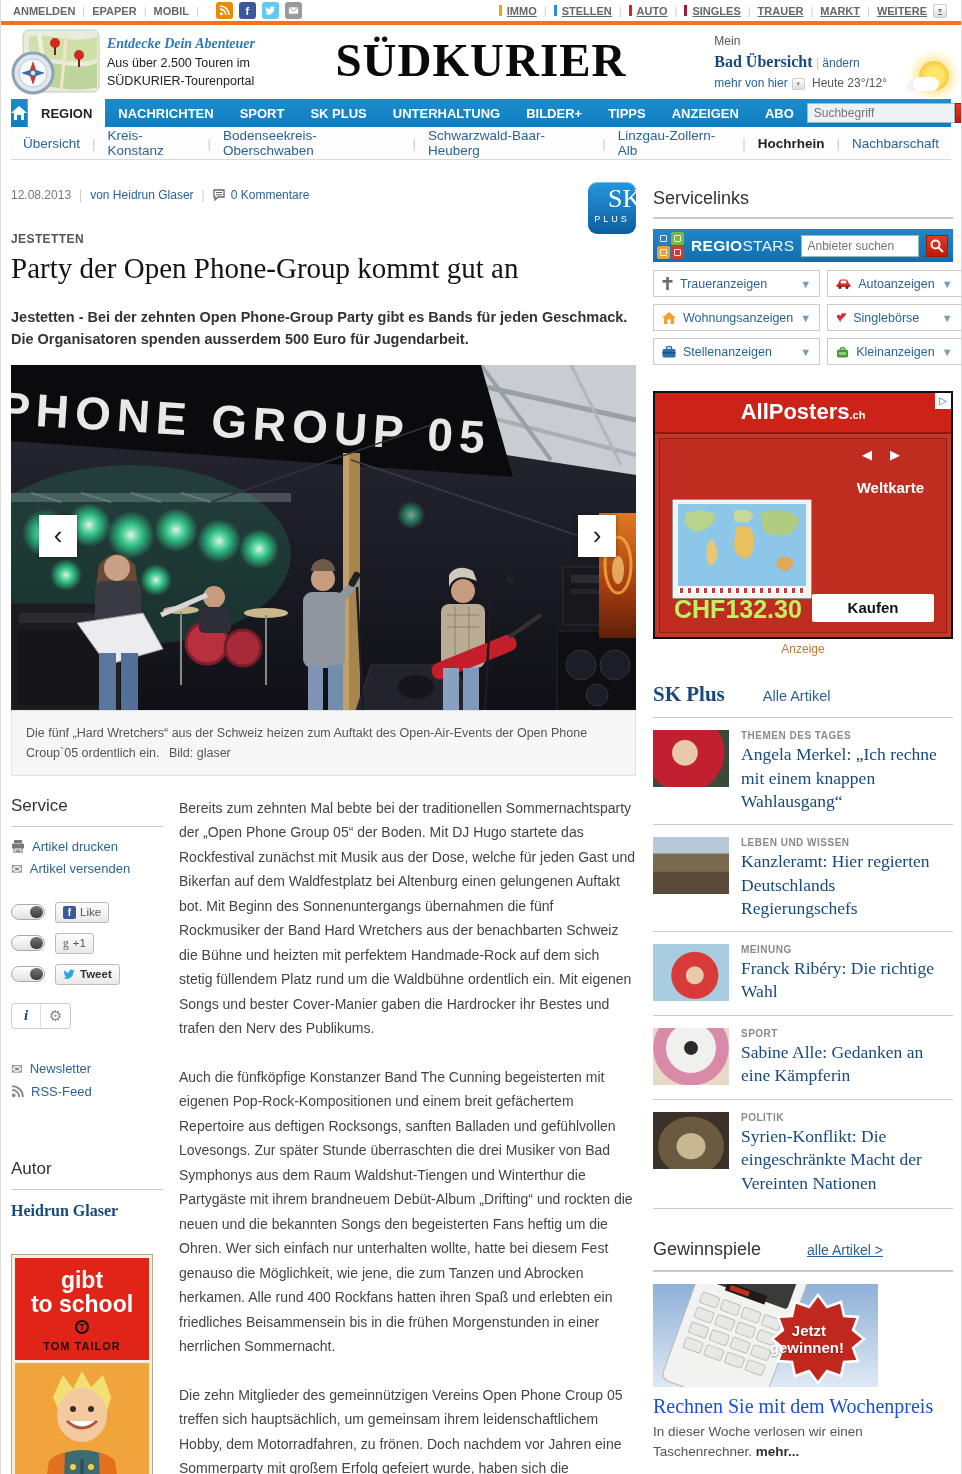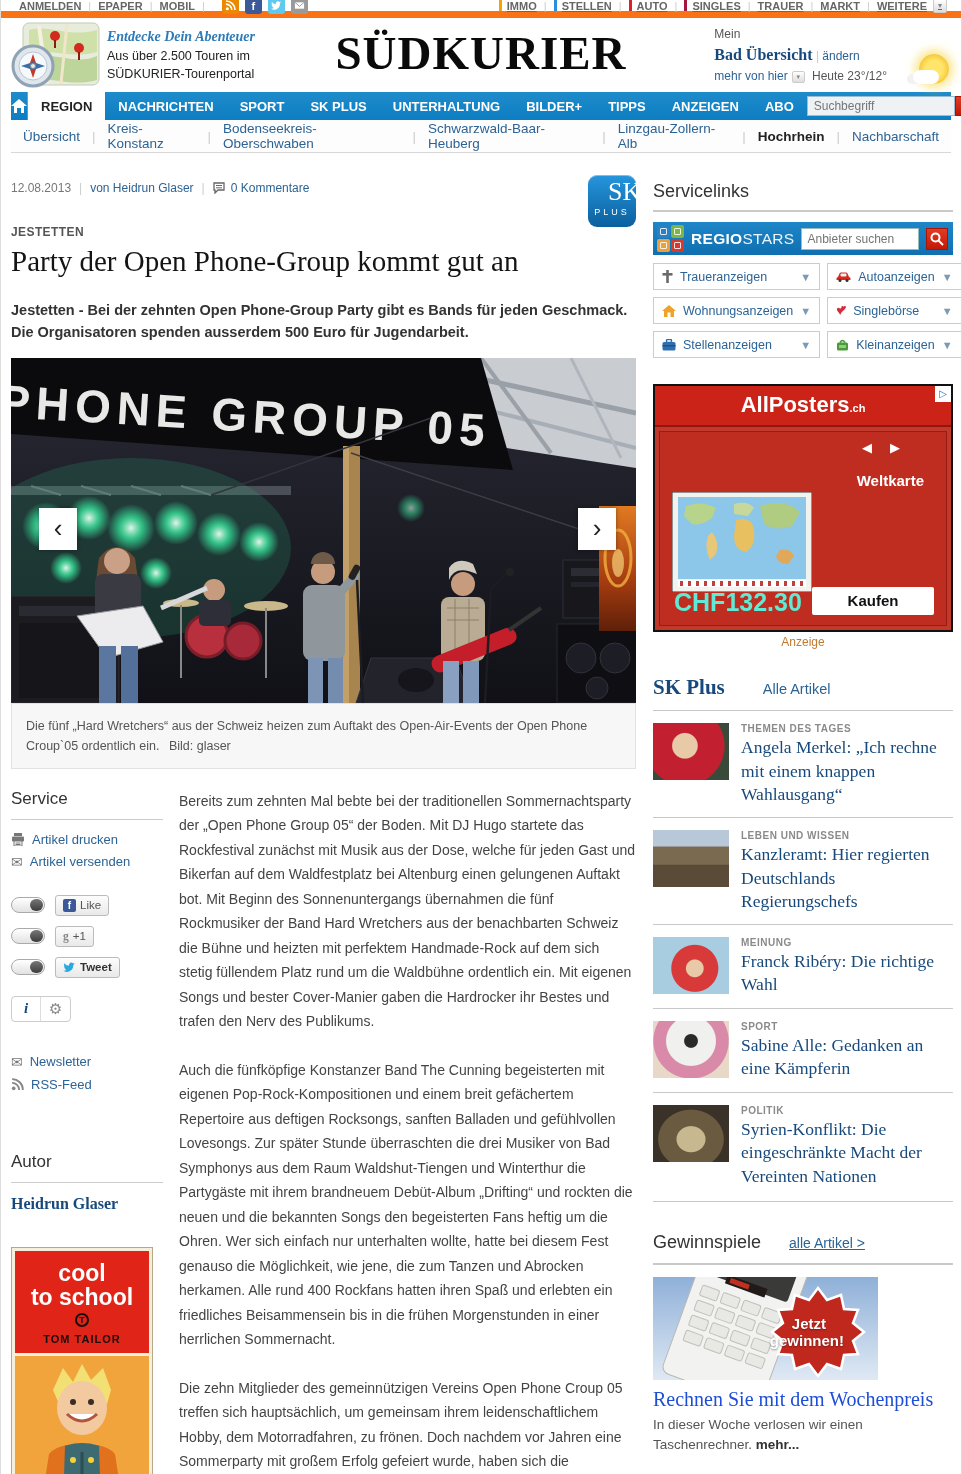--- a/index.html
+++ b/index.html
@@ -1,21 +1,21 @@
 <!DOCTYPE html>
 <html><head>
 <meta charset="utf-8">
 <style>
   * { margin:0; padding:0; box-sizing:border-box; }
   html,body { background:#fff; }
   body { width:962px; height:1474px; overflow:hidden; font-family:"Liberation Sans", sans-serif; color:#333; }
   .page { width:962px; height:1474px; overflow:hidden; border-left:1px solid #dcdcdc; border-right:1px solid #dcdcdc; background:#fff; }
 
   
-  .topbar { height:18px; display:flex; align-items:center; padding:0 14px 0 18px; border-bottom:7px solid #f97316; font-size:11px; color:#666; }
+  .topbar { height:25px; display:flex; align-items:center; padding:0 14px 0 12px; border-bottom:4px solid #f97316; font-size:11px; color:#666; }
   .topbar a { color:#666; text-decoration:none; font-weight:bold; }
   .tb-sep { color:#ccc; margin:0 7px; }
   .tb-icons { display:flex; align-items:center; gap:6px; margin-left:10px; }
   .tb-icon { width:17px; height:17px; border-radius:3px; display:flex; align-items:center; justify-content:center; color:#fff; font-size:11px; font-weight:bold; cursor:pointer; }
   .tb-right { margin-left:auto; display:flex; align-items:center;text-decoration:underline; }
   .tick { display:inline-block; width:3px; height:11px; margin-right:5px; vertical-align:-1px; }
   .tb-drop { width:14px; height:14px; border:1px solid #ccc; background:linear-gradient(#fff,#ddd); border-radius:2px; margin-left:6px; font-size:8px; color:#888; text-align:center; line-height:12px; cursor:pointer; }
 
   
   .header { height:74px; display:flex; align-items:center; padding:0 14px 0 8px; position:relative; }
@@ -118,36 +118,36 @@
 
   .ap-ad { margin-top:26px; border:2px solid #111; background:#c0392b; cursor:pointer; }
   .ap-head { background:#cb2318; border-bottom:2px solid #8e170f; text-align:center; padding:6px 0 7px; position:relative; }
   .ap-brand { color:#fff; font-weight:bold; font-size:22px; }
   .ap-tld { color:#fff; font-size:11px; font-weight:bold; }
   .ap-choice { position:absolute; right:0; top:0; width:16px; height:16px; background:#fff; color:#1a73c8; font-size:10px; line-height:15px; text-align:center; }
   .ap-body { padding:10px 12px 12px; position:relative; height:195px; background:#bf2d20; margin:4px; border:1px solid #961d12; }
   .ap-arrows { position:absolute; right:28px; top:8px; color:#fff; font-size:13px; letter-spacing:18px; }
   .ap-prod { position:absolute; right:22px; top:40px; color:#fff; font-weight:bold; font-size:15px; }
   .ap-map { position:absolute; left:12px; top:60px; }
-  .ap-price { position:absolute; left:14px; bottom:8px; color:#5eead4; font-weight:bold; font-size:25px; }
+  .ap-price { position:absolute; left:14px; bottom:8px; color:#bef264; font-weight:bold; font-size:25px; }
   .ap-buy { position:absolute; right:12px; bottom:10px; width:122px; height:28px; background:#fff; border-radius:2px; text-align:center; line-height:28px; font-weight:bold; font-size:15px; color:#111; }
   .anzeige { text-align:center; font-size:12px; color:#c07a30; margin-top:3px; }
 
   .skplus-sec { margin-top:26px; }
   .skp-head { display:flex; align-items:baseline; gap:38px; }
   .skp-title { font-family:"Liberation Serif", serif; font-weight:bold; font-size:21px; color:#17497c; }
   .skp-link { font-size:14.5px; color:#2c6395; text-decoration:none; cursor:pointer; }
   .sk-item { border-top:1px solid #c9c9c9; margin-top:10px; padding-top:10px; overflow:hidden; cursor:pointer; }
   .sk-item:first-of-type { border-top:2px solid #c9c9c9; }
   .sk-thumb { float:left; width:76px; height:57px; margin:2px 12px 4px 0; }
   .sk-cat { font-size:10px; font-weight:bold; color:#8a8a8a; letter-spacing:.5px; margin-top:2px; }
   .sk-t { font-family:"Liberation Serif", serif; font-size:17.5px; line-height:1.35; color:#17497c; margin-top:2px; }
 
   .gw-sec { margin-top:30px; }
-  .gw-head { display:flex; align-items:baseline; gap:28px; }
+  .gw-head { display:flex; align-items:baseline; gap:46px; }
   .gw-title { font-size:18px; color:#333; }
   .gw-link { font-size:14px; color:#2c6395; cursor:pointer; }
   .gw-img { margin-top:12px; position:relative; width:225px; height:103px; }
   .gw-b1,.gw-b2 { position:absolute; color:#fff; font-weight:bold; font-size:15px; text-shadow:0 1px 2px rgba(0,0,0,.4); }
   .gw-b1 { right:52px; top:38px; } .gw-b2 { right:34px; top:55px; }
   .gw-hl { margin-top:8px; font-family:"Liberation Serif", serif; font-size:20px; color:#1d4ed8; cursor:pointer; }
   .gw-txt { margin-top:4px; font-size:13.5px; color:#555; line-height:1.5; width:270px; }
   .gw-more { font-weight:bold; color:#333; cursor:pointer; }
 
   svg { display:block; }
@@ -506,21 +506,21 @@
           </div>
 
           <div class="autor-blk">
             <h3>Autor</h3>
             <hr>
             <div class="autor-name">Heidrun Glaser</div>
           </div>
 
           <div class="school-ad">
             <div class="sa-red">
-              <div class="l1">cool</div>
+              <div class="l1">gibt</div>
               <div class="l2">to school</div>
               <div class="sa-ttcirc">T</div>
               <div class="sa-tt">TOM TAILOR</div>
             </div>
             <div class="sa-kid">
               <svg width="134" height="150" viewBox="0 0 134 150">
                 <rect width="134" height="150" fill="#f2a43c"></rect>
                 <polygon points="38,34 48,12 58,26 67,8 76,24 88,12 96,34 92,48 44,48" fill="#f3e075"></polygon>
                 <ellipse cx="67" cy="52" rx="25" ry="27" fill="#f3c9a0"></ellipse>
                 <path d="M52 58 q15 14 30 0" stroke="#b4543c" stroke-width="3" fill="#fff"></path>

